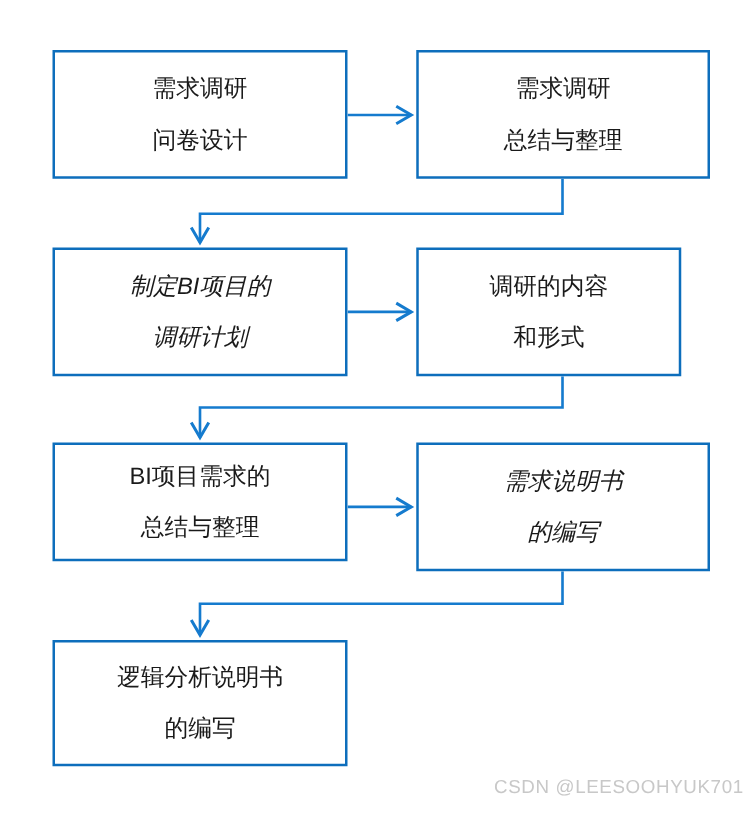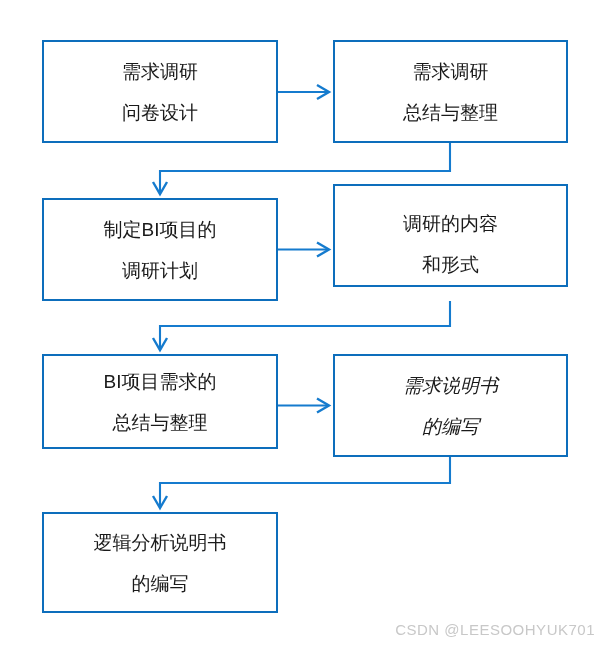--- a/index.html
+++ b/index.html
@@ -44,26 +44,26 @@
     color: var(--text);
     font-size: 19px;
   }
   .node span {
     display: block;
     line-height: 41px;
     white-space: nowrap;
   }
   
   .n1 { left: 42px;  top: 40px;  width: 236px; height: 103px; }
-  .n3 { left: 42px;  top: 198px; width: 236px; height: 103px; }
+  .n3 { left: 42px;  top: 198px; width: 236px; height: 103px; font-style: italic; }
   .n5 { left: 42px;  top: 354px; width: 236px; height: 95px; }
   .n7 { left: 42px;  top: 512px; width: 236px; height: 101px; }
   
   .n2 { left: 333px; top: 40px;  width: 235px; height: 103px; }
-  .n4 { left: 333px; top: 184px; width: 235px; height: 103px; justify-content: flex-end; }
+  .n4 { left: 333px; top: 198px; width: 212px; height: 103px; }
   .n6 { left: 333px; top: 354px; width: 235px; height: 103px; font-style: italic; }
   .watermark {
     position: absolute;
     right: 8px;
     top: 621px;
     font-size: 15px;
     letter-spacing: 0.5px;
     color: var(--watermark);
     white-space: nowrap;
     text-align: right;

